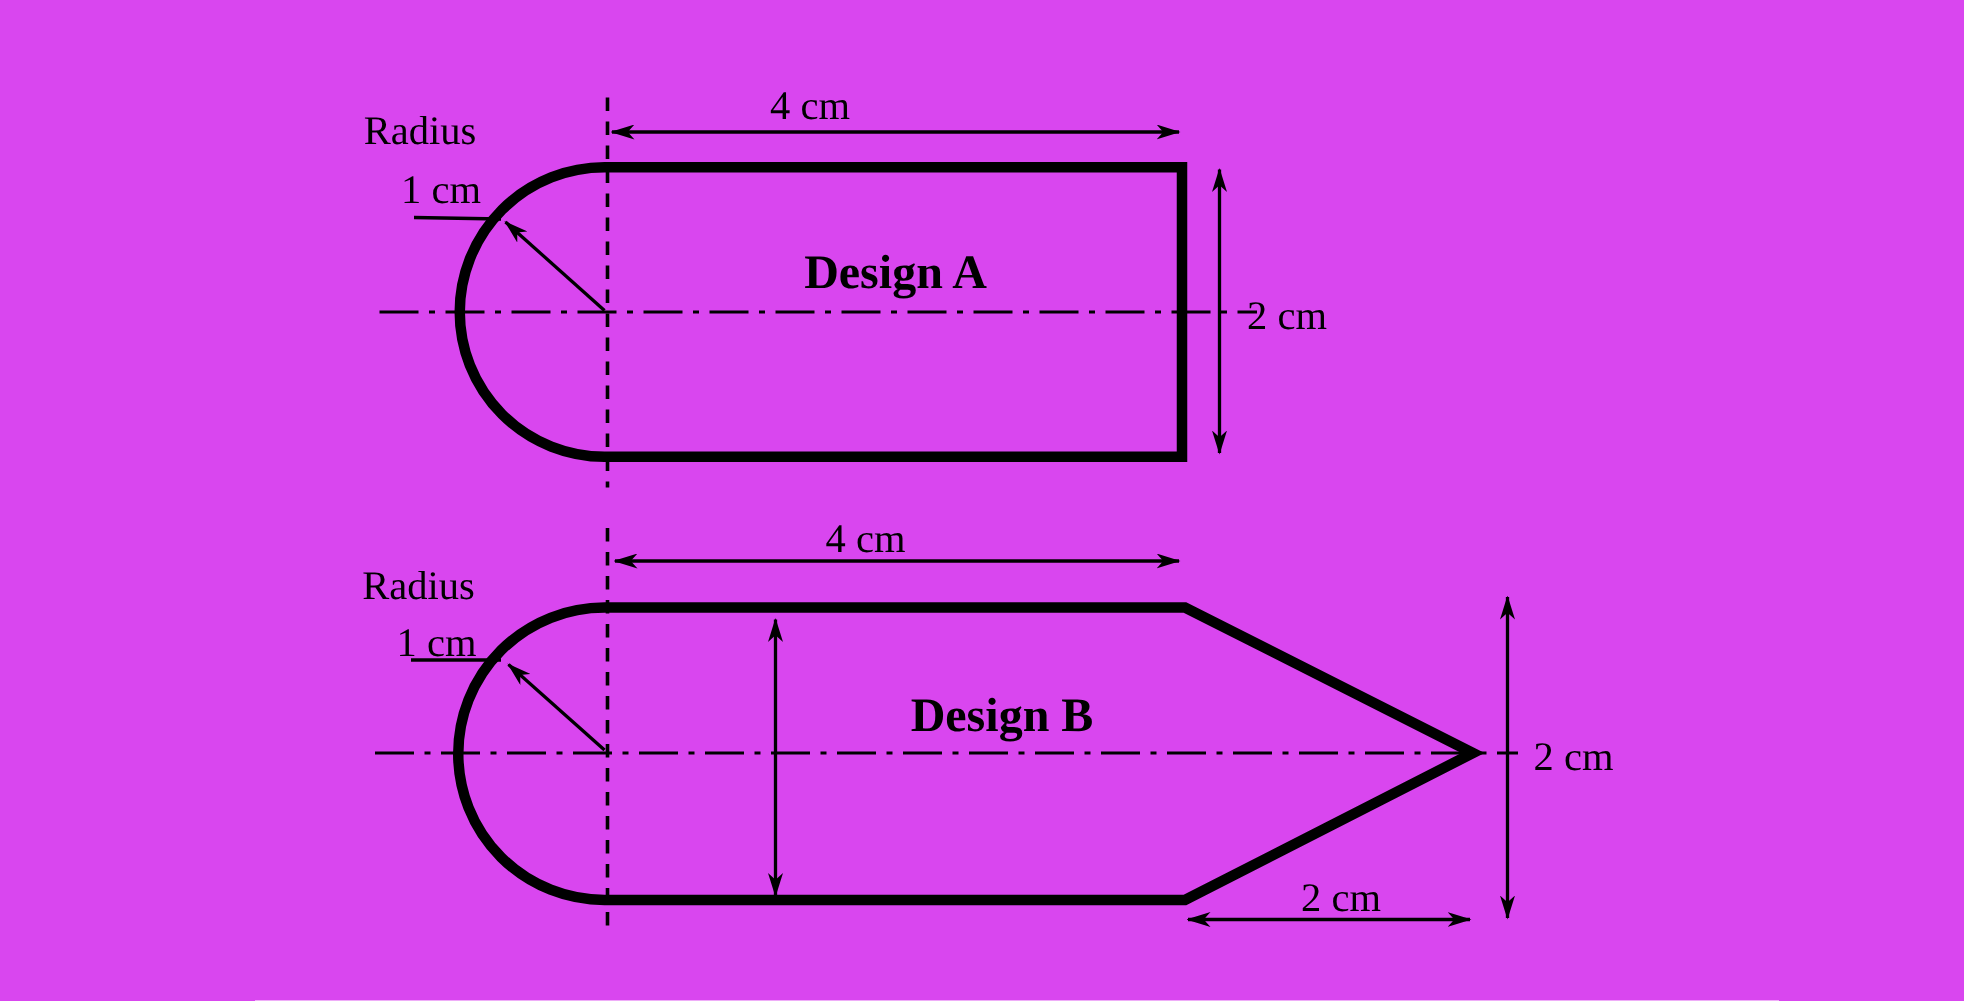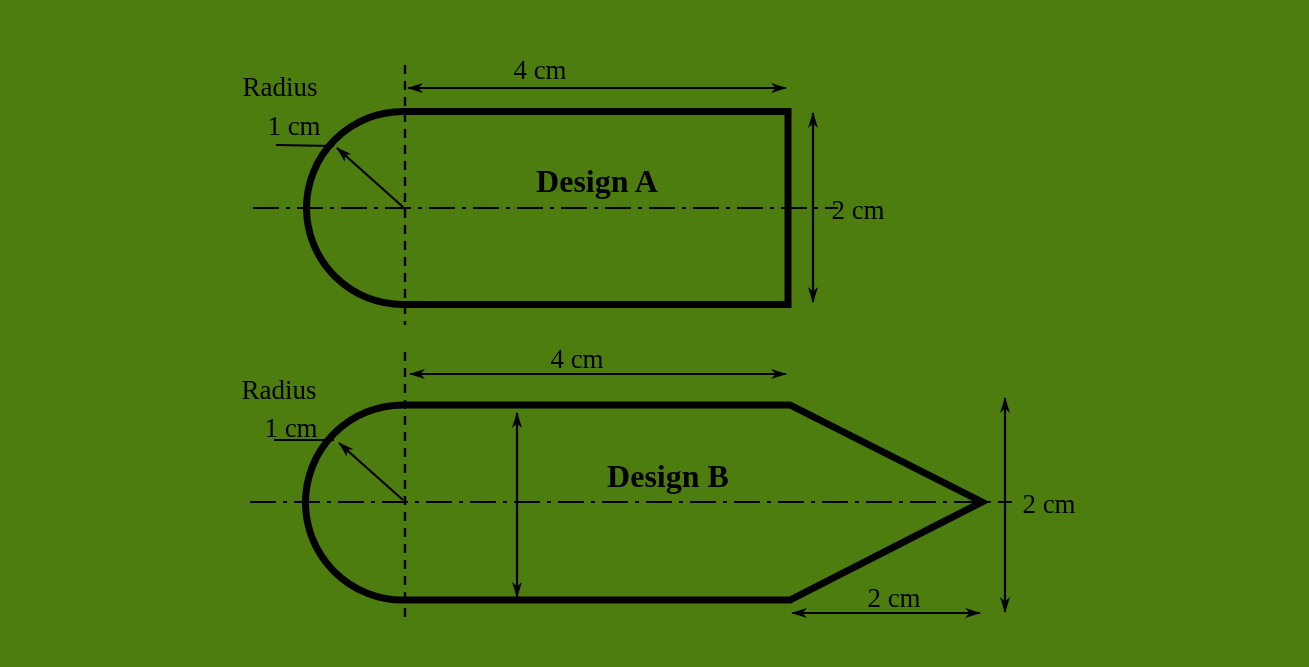--- a/index.html
+++ b/index.html
@@ -4,21 +4,21 @@
 <style>
   html, body {
     margin: 0;
     padding: 0;
     background: #ffffff;
   }
   .stage {
     position: relative;
     width: 1309px;
     height: 667px;
-    background: #4d7c0f;
+    background: #d946ef;
     overflow: hidden;
     font-family: "Liberation Serif", "DejaVu Serif", serif;
   }
   svg { display: block; }
   .outline {
     fill: none;
     stroke: #000000;
     stroke-width: 7;
     stroke-linejoin: miter;
     stroke-miterlimit: 12;

